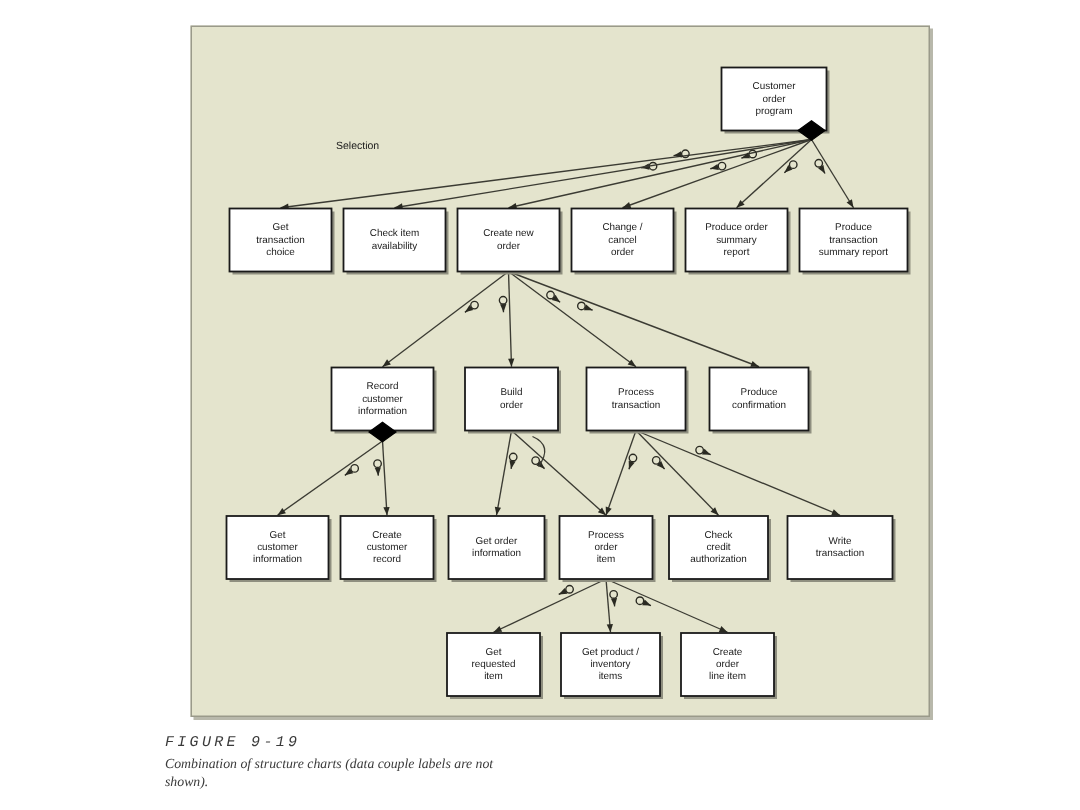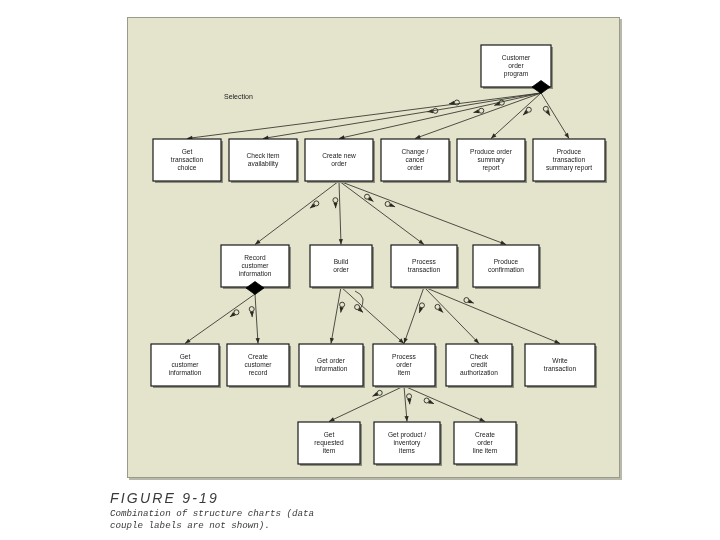--- a/index.html
+++ b/index.html
@@ -75,29 +75,29 @@
     font-size: 7px;
     fill: #1a1a1a;
   }
   #caption {
     position: absolute;
     left: 110px;
     top: 490px;
     width: 230px;
   }
   #caption .fig-label {
-    font-family: Liberation Sans, sans-serif;
-    font-size: 14px;
+    font-family: Liberation Mono, monospace;
+    font-size: 10px;
     font-style: italic;
     letter-spacing: 2.2px;
     color: #3a3a3a;
     margin-bottom: 2px;
   }
   #caption .fig-desc {
-    font-family: Liberation Mono, monospace;
+    font-family: Liberation Serif, serif;
     font-size: 9.2px;
     font-style: italic;
     line-height: 1.32;
     color: #3a3a3a;
   }
 </style>
 </head>
 <body>
 
 <div id="figure-panel">

